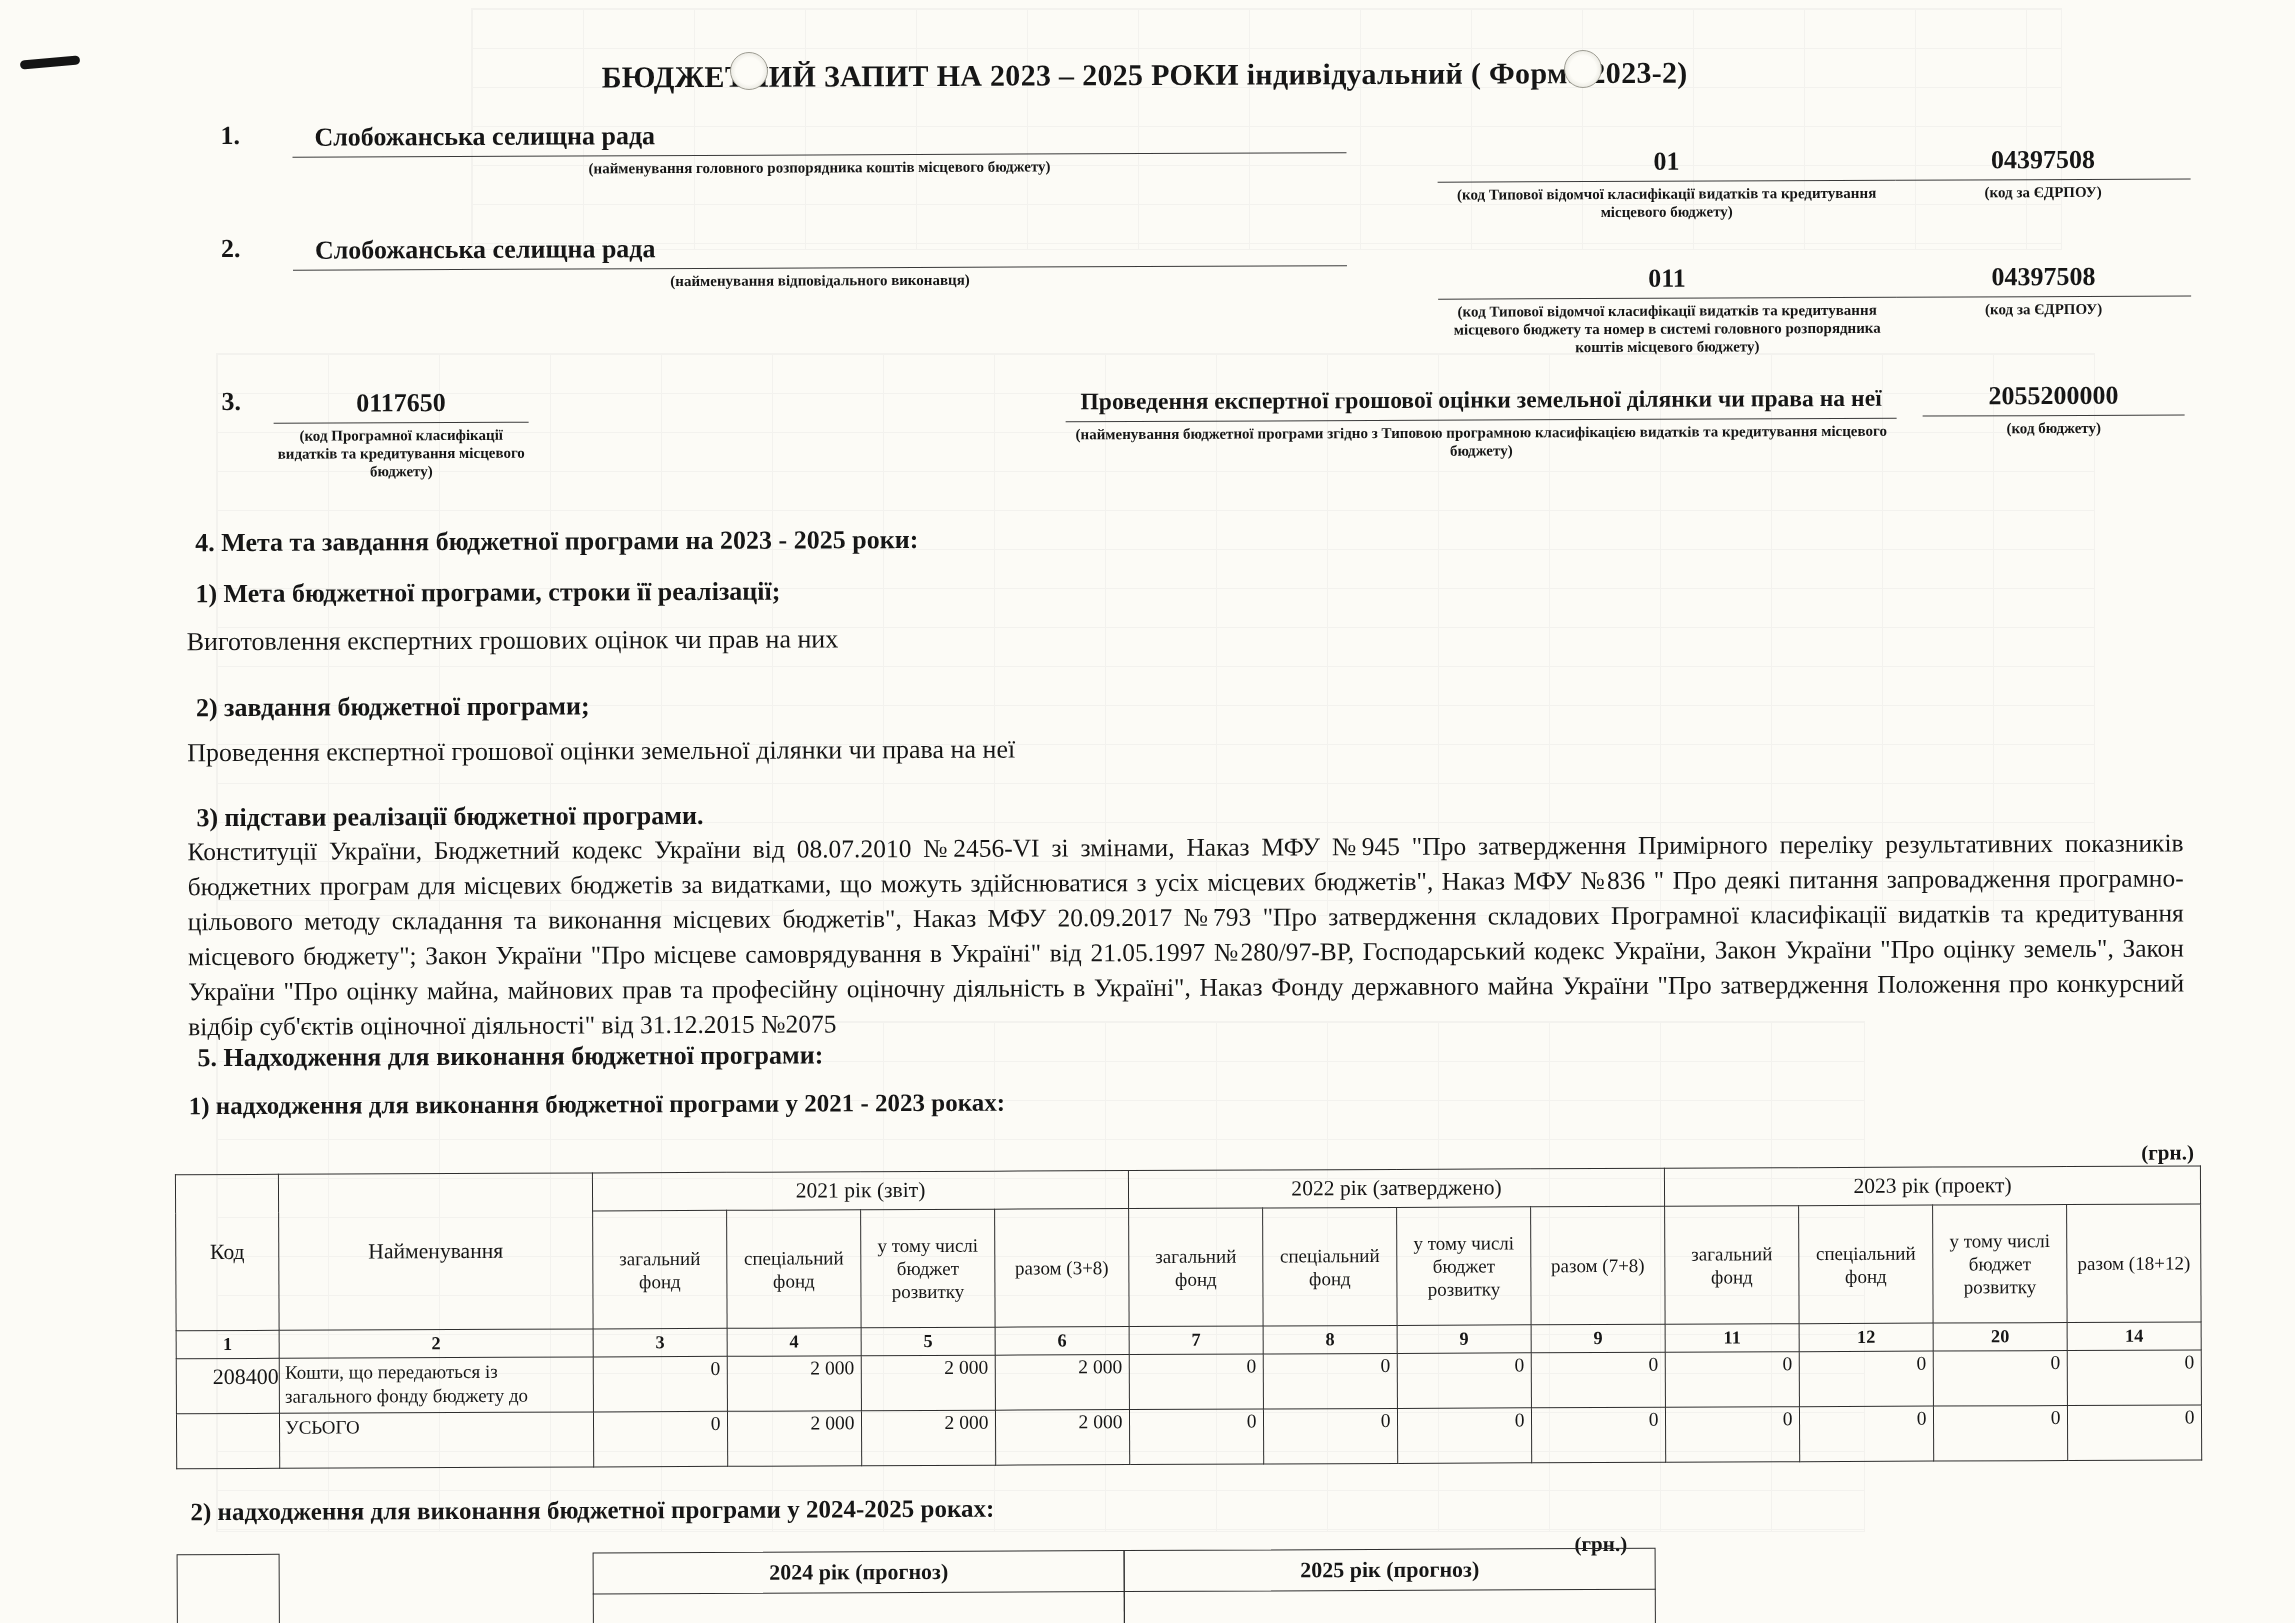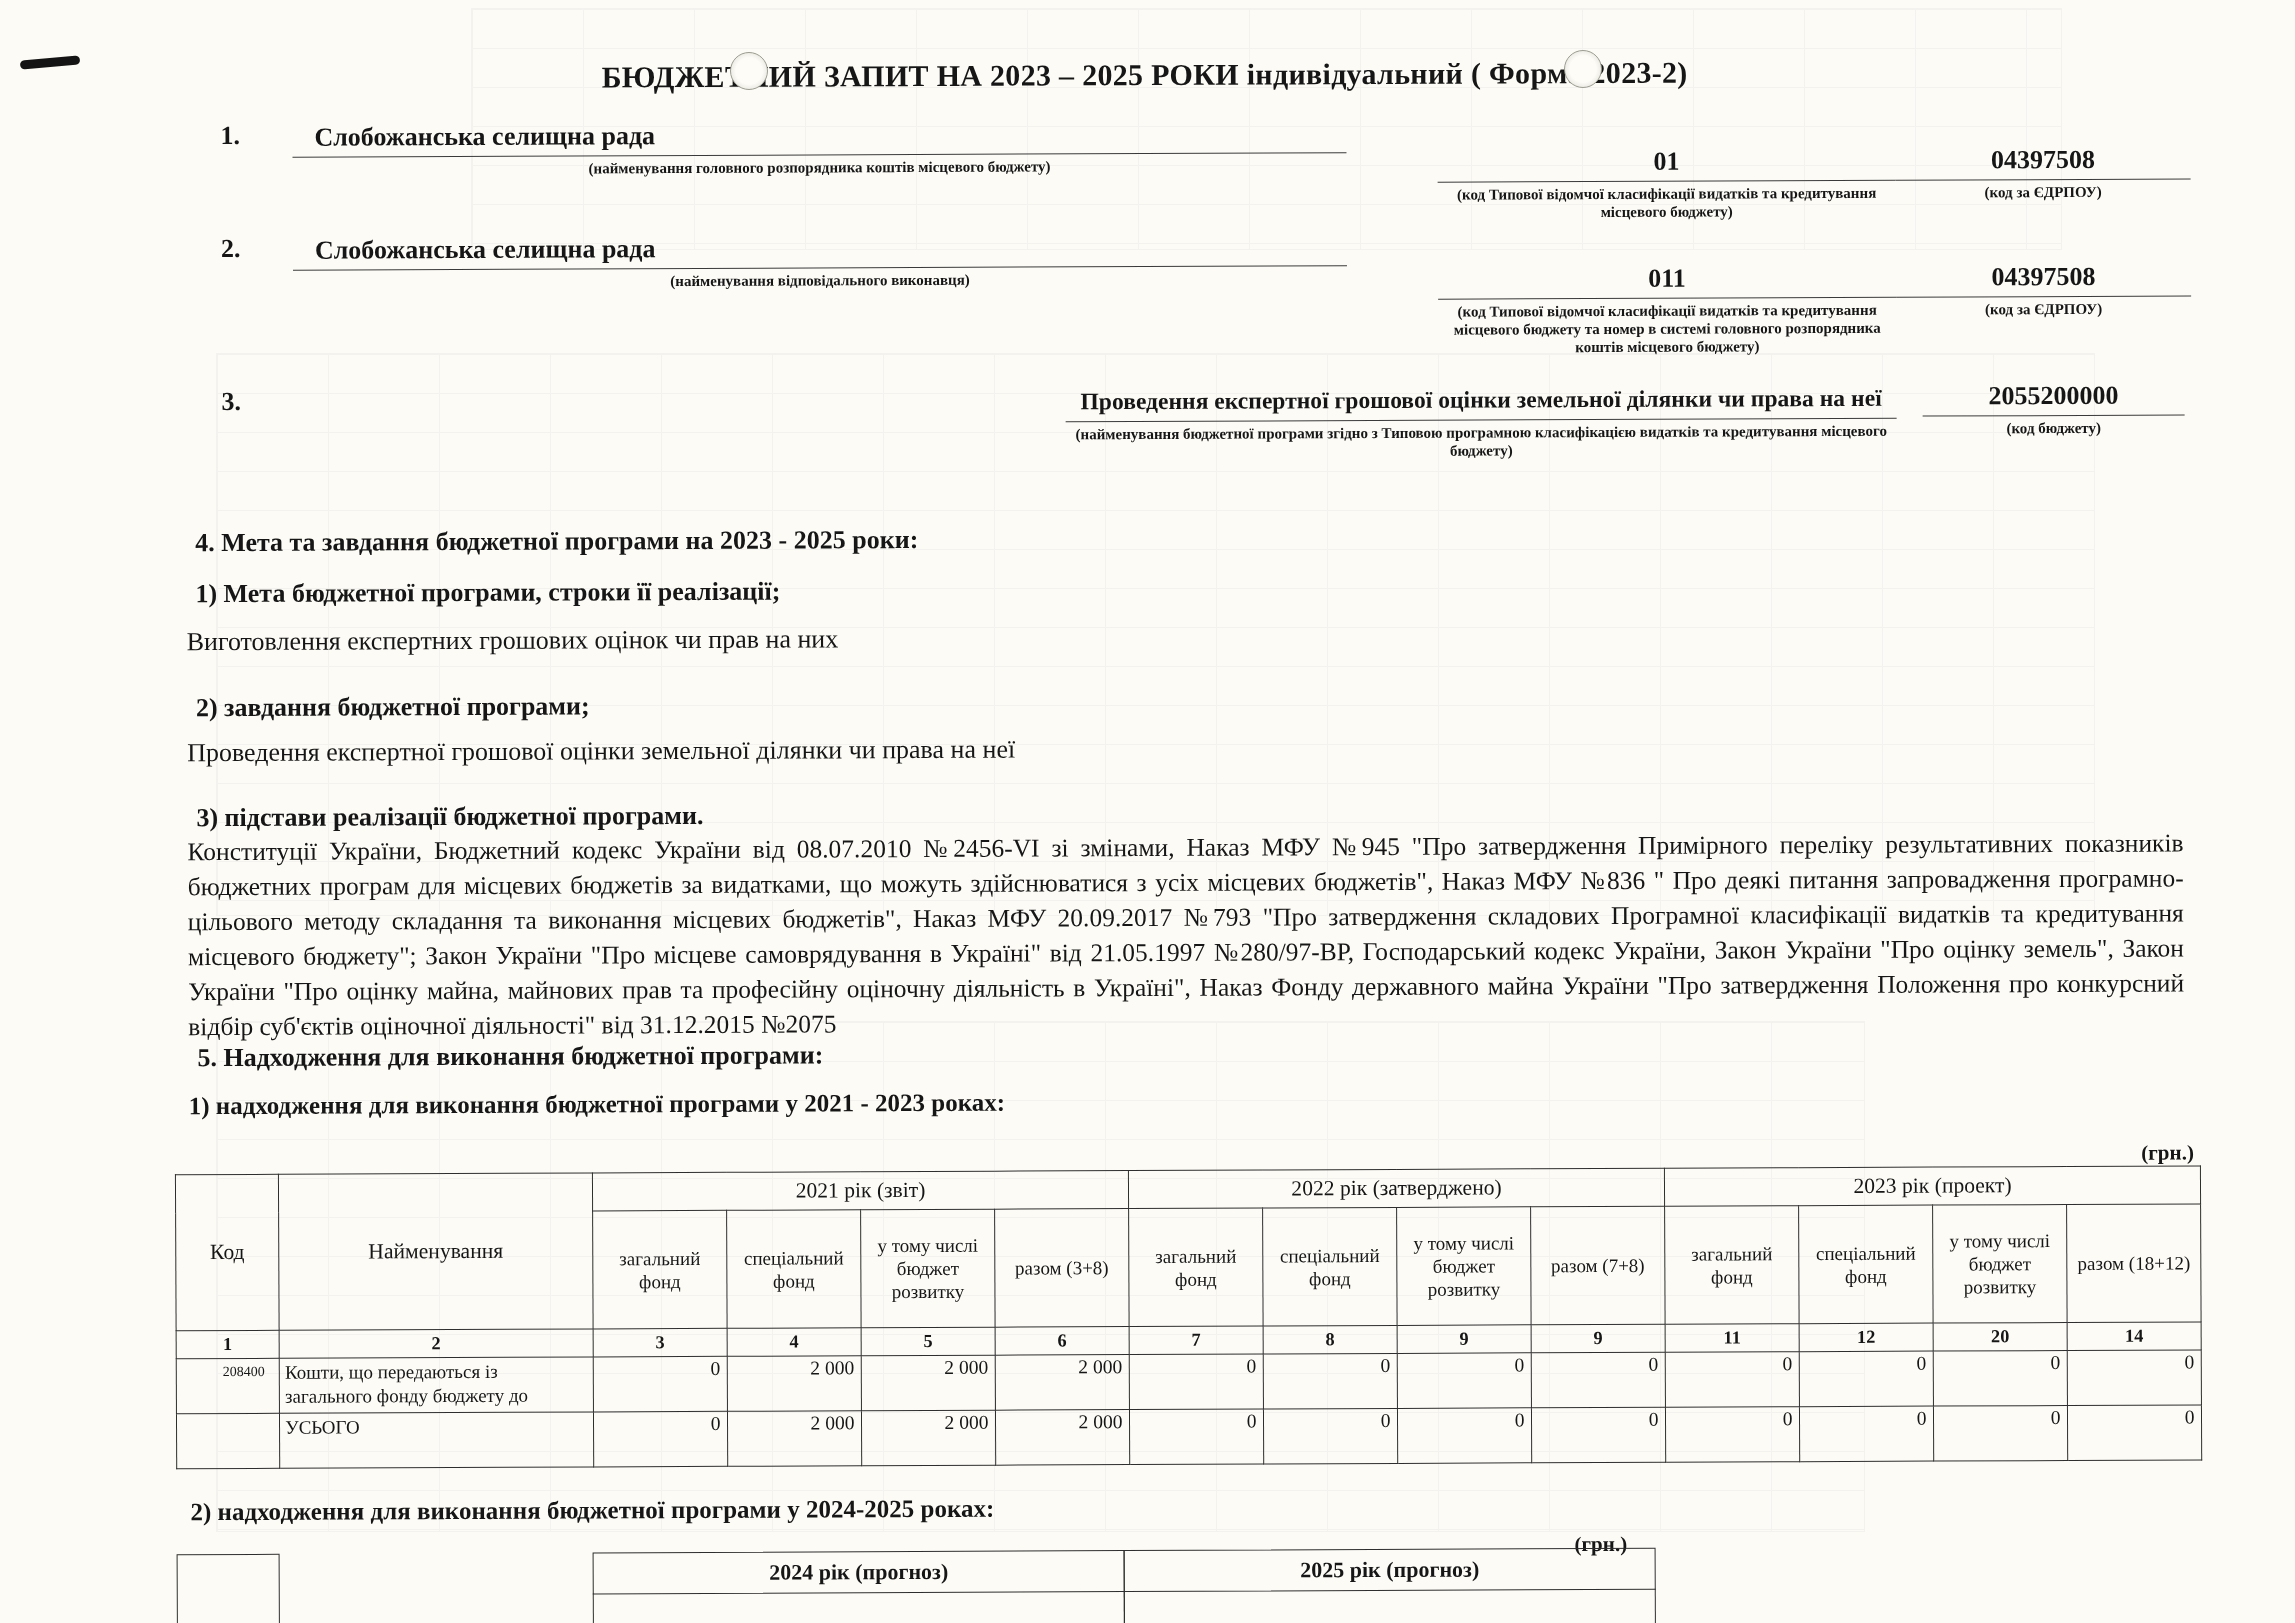--- a/index.html
+++ b/index.html
@@ -34,21 +34,21 @@
   .para { position:absolute; font-size:25.5px; line-height:35px; text-align:justify; }
   .grn  { position:absolute; font-size:21px; font-weight:bold; }
 
   table.t1 { position:absolute; left:173px; top:1170px; width:2019px; border-collapse:collapse; table-layout:fixed; }
   .t1 th, .t1 td { border:1.6px solid #2e2e2e; padding:0; font-weight:normal; }
   .t1 th.corner  { font-size:19.6px; text-align:center; vertical-align:middle; }
   .t1 tr.grp th  { font-size:21.6px; text-align:center; height:38px; vertical-align:middle; }
   .t1 tr.colhead th { font-size:19px; line-height:23px; height:118px; text-align:center; vertical-align:middle; padding:0 5.2px; }
   .t1 tr.nums td { font-size:18.3px; font-weight:bold; text-align:center; height:27.5px; vertical-align:middle; }
   .t1 tr.datarow { height:55px; }
-  .t1 td.code { font-size:14px; text-align:center; vertical-align:top; padding-top:5.2px;padding-left:32px; }
+  .t1 td.code { font-size:22px; text-align:right; vertical-align:top; padding-top:5.2px;padding-left:32px; }
   .t1 td.nm   { font-size:19px; line-height:24px; text-align:left; vertical-align:top; padding:2.6px 5.2px; }
   .t1 td.val  { font-size:19.6px; text-align:right; vertical-align:top; padding:1.3px 6.5px 0 0; }
 
   .t2box  { position:absolute; border:1.6px solid #2e2e2e; }
   .t2head { display:flex; align-items:center; justify-content:center; font-weight:bold; font-size:22px; }
   .t2cont { border-top:none; }
 
   .pen-mark { position:absolute; left:19.6px; top:58px; width:60px; height:8.5px; background:#141414; border-radius:4.6px; transform:rotate(-5deg); }
   .hole {
     position:absolute; width:38px; height:38px; border-radius:50%;
@@ -97,20 +97,25 @@
       <div class="rule"></div>
       <div class="cap">(код Типової відомчої класифікації видатків та кредитування місцевого бюджету та номер в системі головного розпорядника коштів місцевого бюджету)</div>
     </div>
     <div class="field" style="left:1898px; top:264px; width:295px;">
       <div class="value">04397508</div>
       <div class="rule"></div>
       <div class="cap">(код за ЄДРПОУ)</div>
     </div>
 
     <div class="num" style="left:223px; top:383px;">3.</div>
+    <div class="field" style="left:275px; top:383px; width:255px;">
+      <div class="value">0117650</div>
+      <div class="rule"></div>
+      <div class="cap">(код Програмної класифікації видатків та кредитування місцевого бюджету)</div>
+    </div>
     <div class="field" style="left:1067px; top:385px; width:831px;">
       <div class="value small">Проведення експертної  грошової  оцінки  земельної ділянки чи права на неї</div>
       <div class="rule"></div>
       <div class="cap">(найменування бюджетної програми згідно з Типовою програмною класифікацією видатків та кредитування місцевого бюджету)</div>
     </div>
     <div class="field" style="left:1924px; top:383px; width:262px;">
       <div class="value">2055200000</div>
       <div class="rule"></div>
       <div class="cap">(код бюджету)</div>
     </div>

